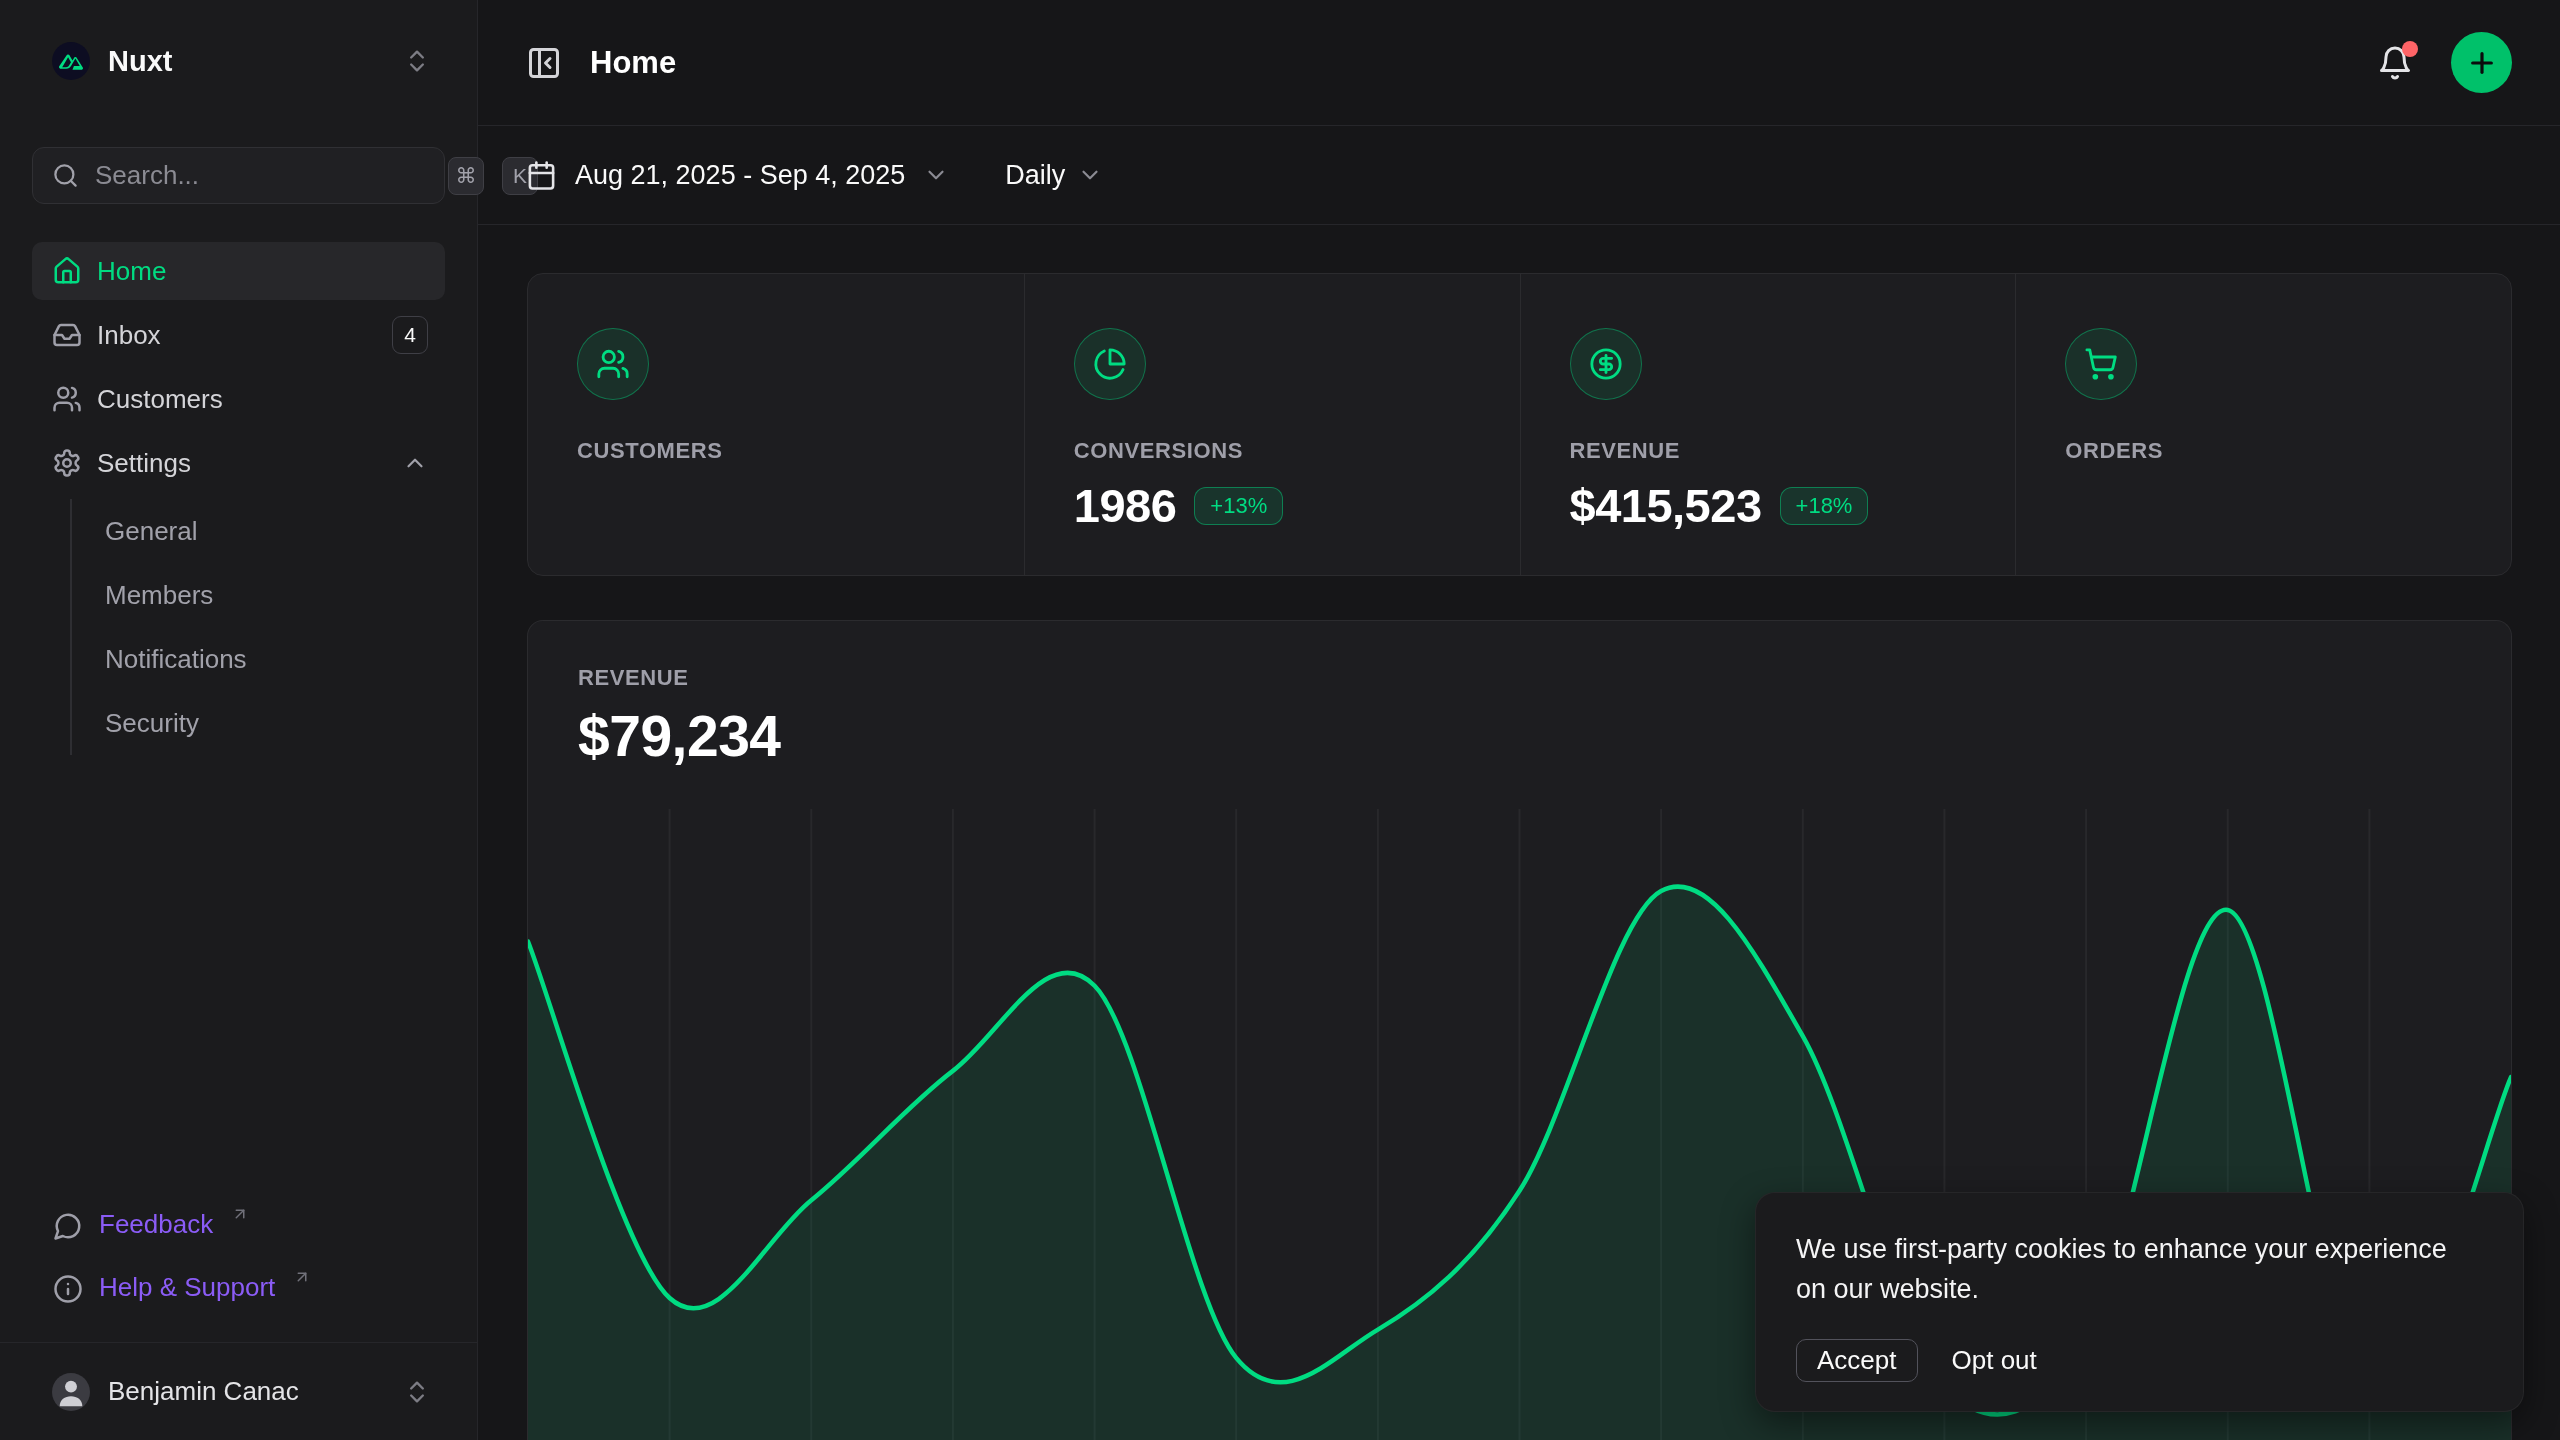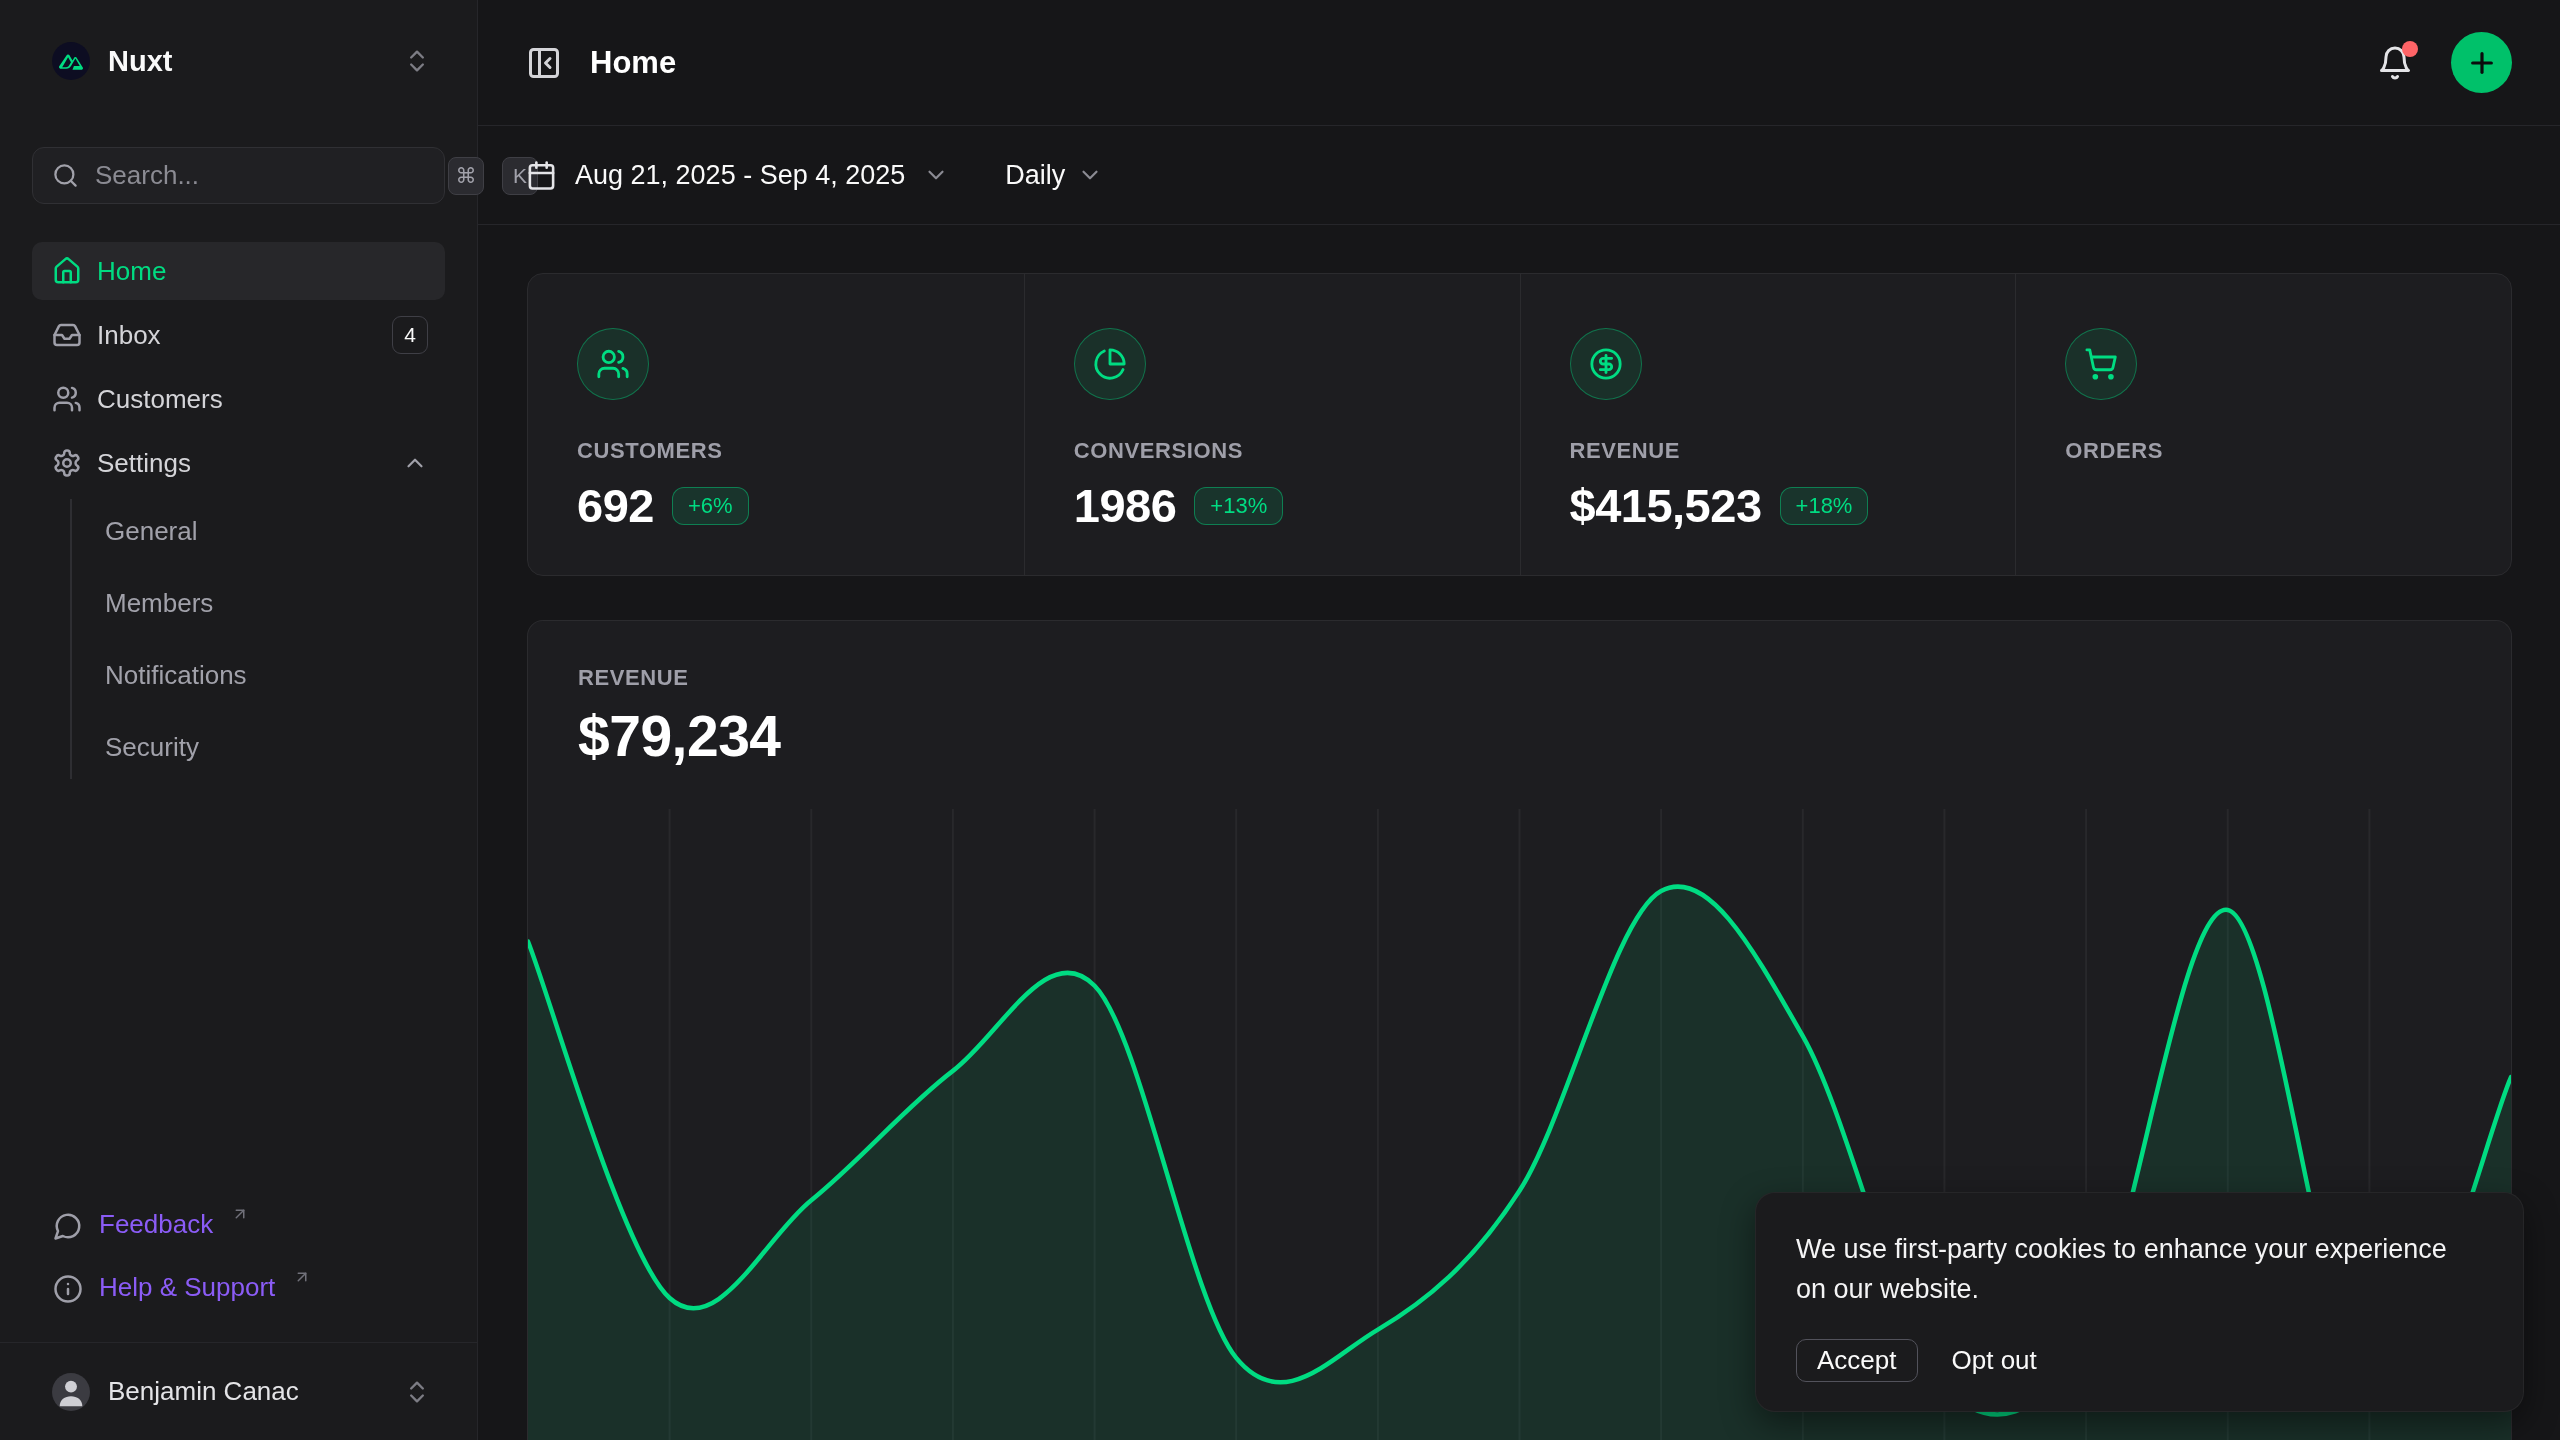--- a/index.html
+++ b/index.html
@@ -43,21 +43,21 @@
   }
   .nav-item .nicon { color:#9f9fa9; } .nav-item .nicon svg { width:30px; height:30px; }
   .nav-item.active { background:#27272a; color:#00dc82; }
   .nav-item.active .nicon { color:#00dc82; }
   .count-badge {
     margin-left:auto; min-width:36px; height:38px; border:1px solid #3f3f46; border-radius:9px;
     font-size:21px; color:#fafafa; display:flex; align-items:center; justify-content:center; padding:0 8px;
   }
   .nav-item .trail { margin-left:auto; color:#a1a1aa; } .nav-item .trail svg { width:26px; height:26px; }
 
-  .subnav { margin:1px 0 0 38px; border-left:2px solid #2e2e32; display:flex; flex-direction:column;gap:8px; }
+  .subnav { margin:1px 0 0 38px; border-left:2px solid #2e2e32; display:flex; flex-direction:column; }
   .subnav-item { height:64px; display:flex; align-items:center; padding-left:33px; color:#a1a1aa; font-size:26px; font-weight:500; cursor:pointer; }
 
   .side-spacer { flex:1; }
   .side-foot { display:flex; flex-direction:column; margin-bottom:18px; }
   .foot-item { height:58px; margin-bottom:5px; display:flex; align-items:flex-start; gap:16px; padding:11px 0 0 21px; color:#8b5cf6; font-size:26px; font-weight:500; cursor:pointer; }
   .foot-item .ficon { color:#9f9fa9; margin-top:2px; } .foot-item .ficon svg { width:30px; height:30px; }
   .ext { color:#71717a; margin-left:2px; margin-top:-4px; } .ext svg { width:18px; height:18px; }
 
   .user-row {
     height:98px; margin:0 -32px; padding:0 46px 0 52px; border-top:1px solid #26262a;
@@ -342,24 +342,20 @@
       <div class="stat-cell">
         <div class="stat-icon">
           <svg viewBox="0 0 24 24" class="ic">
               <path d="M16 21v-2a4 4 0 0 0-4-4H6a4 4 0 0 0-4 4v2"></path>
               <circle cx="9" cy="7" r="4"></circle>
               <path d="M22 21v-2a4 4 0 0 0-3-3.87"></path>
               <path d="M16 3.13a4 4 0 0 1 0 7.75"></path>
             </svg>
         </div>
         <div class="stat-label">CUSTOMERS</div>
-        <div class="stat-valrow">
-          <span class="stat-value">692</span>
-          <span class="delta-chip">+6%</span>
-        </div>
       </div>
 
       <div class="stat-cell">
         <div class="stat-icon">
           <svg viewBox="0 0 24 24" class="ic">
               <path d="M21.21 15.89A10 10 0 1 1 8 2.83"></path>
               <path d="M22 12A10 10 0 0 0 12 2v10z"></path>
             </svg>
         </div>
         <div class="stat-label">CONVERSIONS</div>

